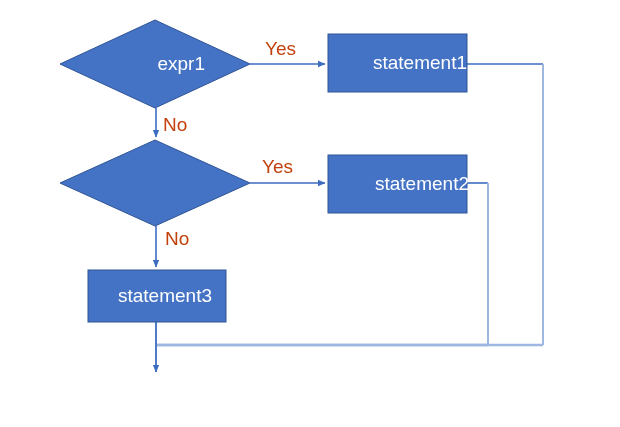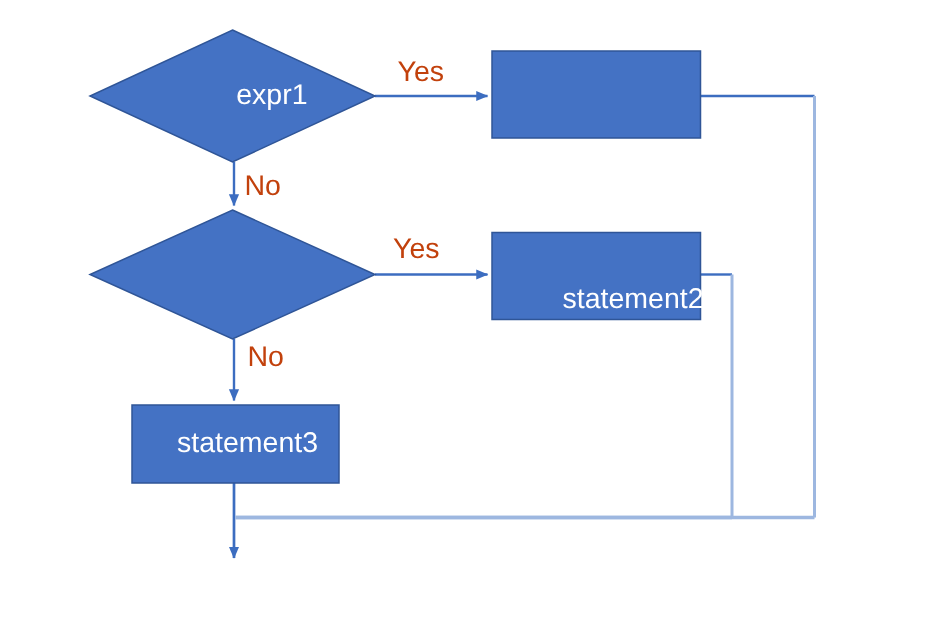--- a/index.html
+++ b/index.html
@@ -80,22 +80,23 @@
 
     <rect x="328" y="155" width="139" height="58" fill="#4472C4" stroke="#2F5597" stroke-width="1"></rect>
 
     <rect x="88" y="270" width="138" height="52" fill="#4472C4" stroke="#2F5597" stroke-width="1"></rect>
 
   </svg>
 
   <div class="node-label" style="left:105px; top:53px; width:100px;">expr1</div>
 
 
+  <div class="node-label" style="left:328px; top:52px; width:139px;">statement1</div>
 
-  <div class="node-label" style="left:328px; top:173px; width:141px;margin-top:16px;">statement2</div>
+  <div class="node-label" style="left:328px; top:173px; width:141px;">statement2</div>
 
   <div class="node-label" style="left:88px; top:285px; width:124px;">statement3</div>
 
   <div class="edge-label" style="left:265px; top:38px;">Yes</div>
 
   <div class="edge-label" style="left:163px; top:114px;">No</div>
 
   <div class="edge-label" style="left:262px; top:156px;">Yes</div>
 
   <div class="edge-label" style="left:165px; top:228px;">No</div>

